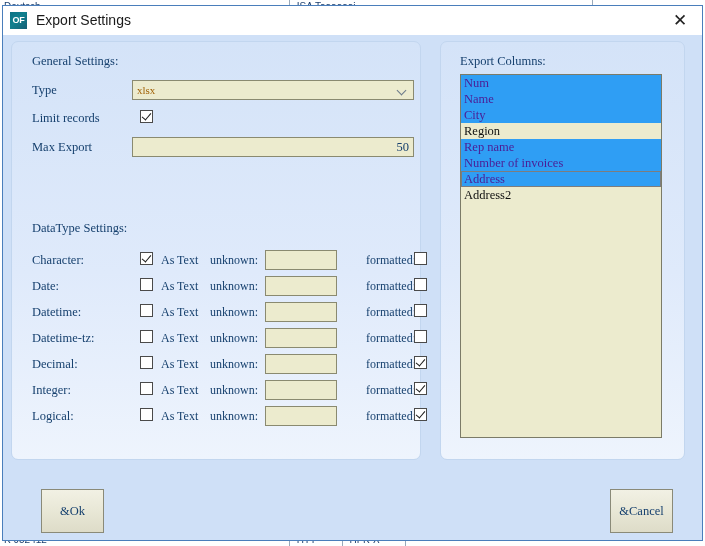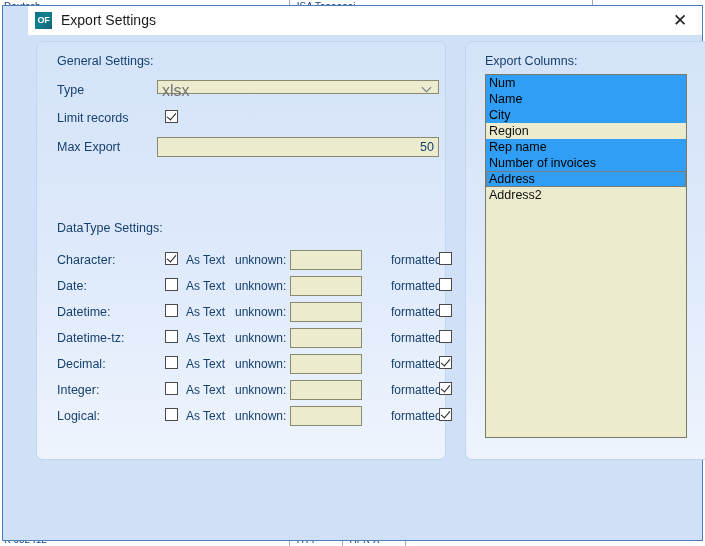--- a/index.html
+++ b/index.html
@@ -42,21 +42,20 @@
   
   #dialog {
     position: absolute;
     left: 2px; top: 5px;
     width: 701px; height: 536px;
     box-sizing: border-box;
     border: 1px solid #4a7ebb;
     background: #cfe0f7;
     display: flex;
     flex-direction: column;
-    padding-left: 25px;
   }
   #titlebar {
     height: 28px;
     background: #ffffff;
     display: flex;
     align-items: center;
     flex: none;
     position: relative;
     border-bottom: 1px solid #ffffff;
   }
@@ -89,21 +88,22 @@
   }
 
   
   #dlg-body {
     flex: 1;
     background: #cfe0f7;
     position: relative;
     padding: 6px 8px 0 8px;
     box-sizing: border-box;
     display: flex;
-    flex-direction: row;
+    flex-direction: column;
+    font-family: Liberation Serif, serif;
   }
   #panels {
     display: flex;
     gap: 19px;
     height: 419px;
     flex: none;
   }
 
   .panel {
     background: linear-gradient(to bottom, #d4e3f8 0%, #dfeafb 55%, #eef4fd 100%);
@@ -140,23 +140,23 @@
     line-height: 18px;
     height: 20px;
   }
   .txtbox.right { text-align: right; }
 
   .combobox {
     position: absolute;
     background: #ecebce;
     border: 1px solid #8a8a70;
     box-sizing: border-box;
-    height: 14px;
-    font-size: 16px;
-    color: #737373;
+    height: 20px;
+    font-size: 11px;
+    color: #a16207;
     padding: 0 4px;
     line-height: 19px;
     cursor: pointer;
   }
   .combo-arrow {
     position: absolute;
     right: 6px; top: 50%;
     margin-top: -3px;
     width: 9px; height: 6px;
     pointer-events: none;
@@ -213,21 +213,21 @@
     line-height: 16px;
     font-size: 12.5px;
     padding-left: 3px;
     color: #101010;
     box-sizing: border-box;
     white-space: nowrap;
     cursor: pointer;
   }
   .lb-item.sel {
     background: #2f9ef4;
-    color: #000000;
+    color: #4c1d95;
   }
   .lb-item.focus {
     outline: 1px solid #7d7d7d;
     outline-offset: -1px;
   }
 
   
   #footer {
     flex: 1;
     position: relative;

